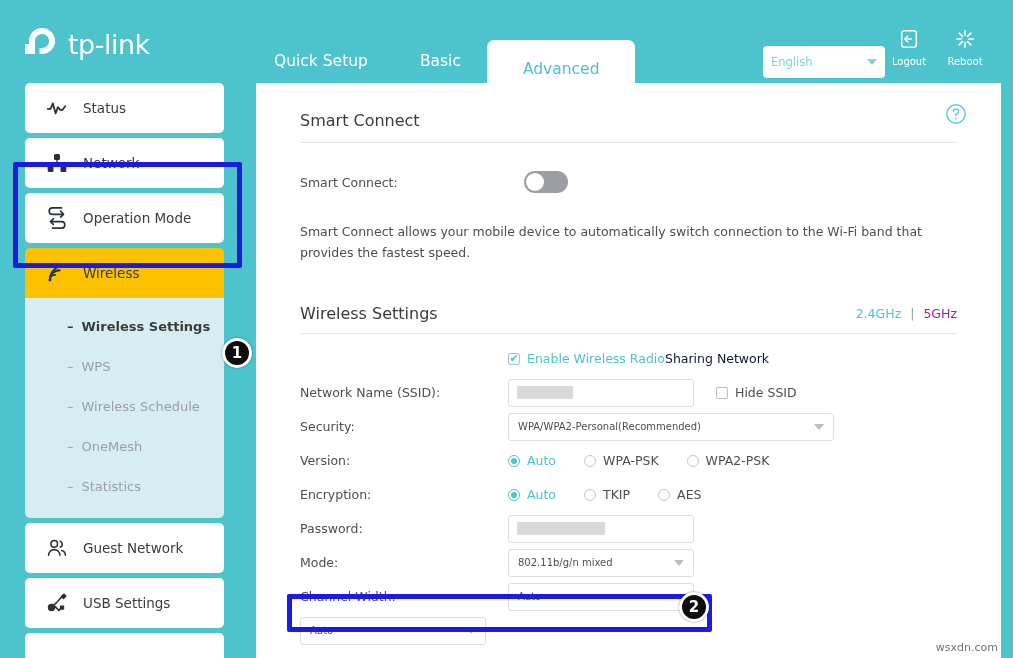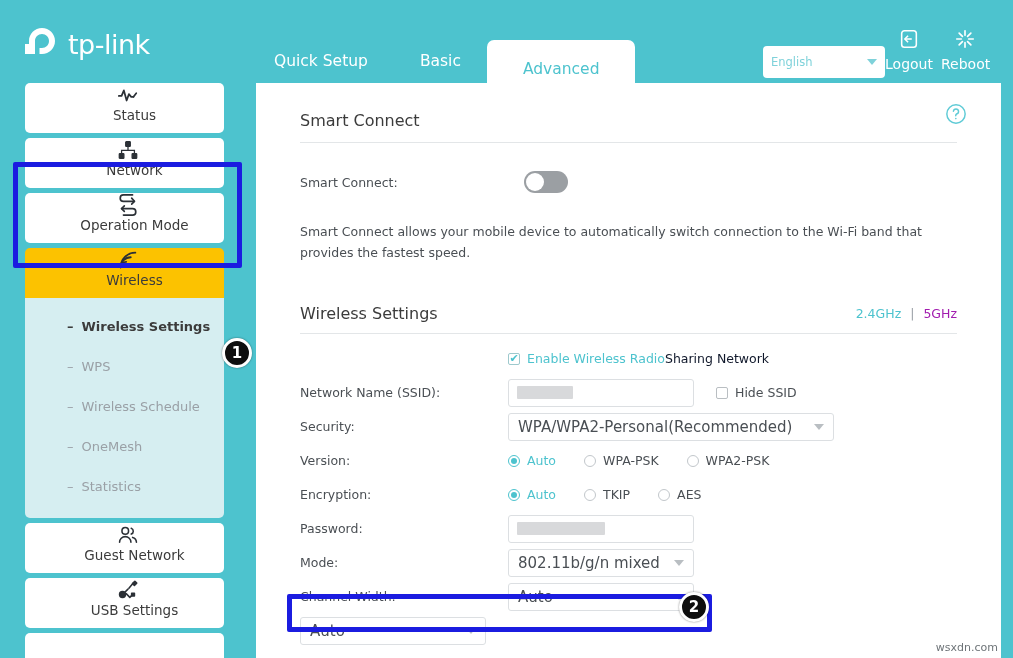--- a/index.html
+++ b/index.html
@@ -91,41 +91,40 @@
     position: absolute;
     top: 28px;
     width: 48px;
     text-align: center;
     cursor: pointer;
     color: #ffffff;
   }
   .hdr-action.logout { right: 80px; }
   .hdr-action.reboot { right: 24px; }
   .hdr-action-icon { height: 26px; display:block; margin: 0 auto 2px; }
-  .hdr-action-label { font-size: 14px; display: block; }
+  .hdr-action-label { font-size: 10px; display: block; }
 
   
   .sidebar {
     position: absolute;
     left: 0; top: 83px;
     width: 249px;
     height: 575px;
     background: #4dc3ce;
   }
   .side-item {
     position: relative;
     margin: 0 25px 5px 25px;
     height: 50px;
     background: #ffffff;
     border-radius: 5px;
     display: flex;
     align-items: center;
     padding-left: 20px;
     cursor: pointer;
-    flex-direction: column;
   }
   .side-item.active {
     background: #fcc200;
     border-radius: 5px 5px 0 0;
     margin-bottom: 0;
   }
   .side-icon {
     width: 24px; height: 24px;
     display: flex;
     align-items: center;
@@ -312,21 +311,21 @@
 
   .select-box {
     height: 28px;
     border: 1px solid #dcdfe2;
     border-radius: 3px;
     background: #fff;
     display: flex;
     align-items: center;
     justify-content: space-between;
     padding: 0 9px;
-    font-size: 15px;
+    font-size: 10px;
     color: #4a4f54;
     cursor: pointer;
     text-align: right;
   }
   .select-box.wide { width: 326px; }
   .select-box.mid { width: 186px; }
   .sel-caret {
     width: 0; height: 0;
     border-left: 5px solid transparent;
     border-right: 5px solid transparent;

